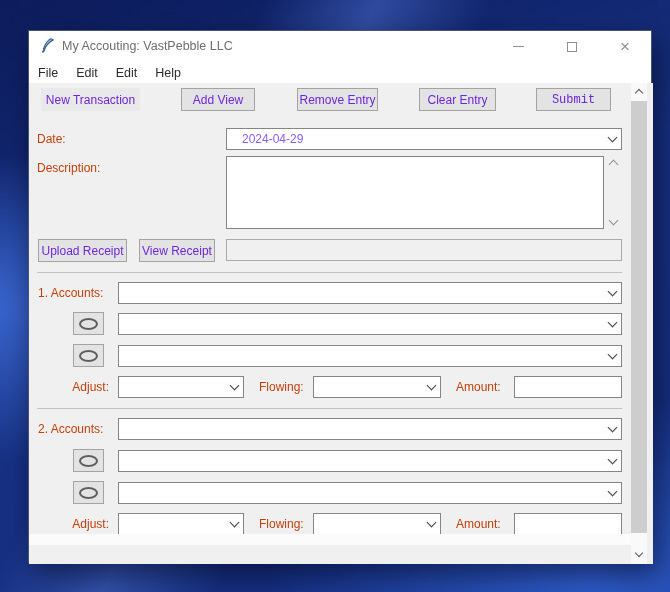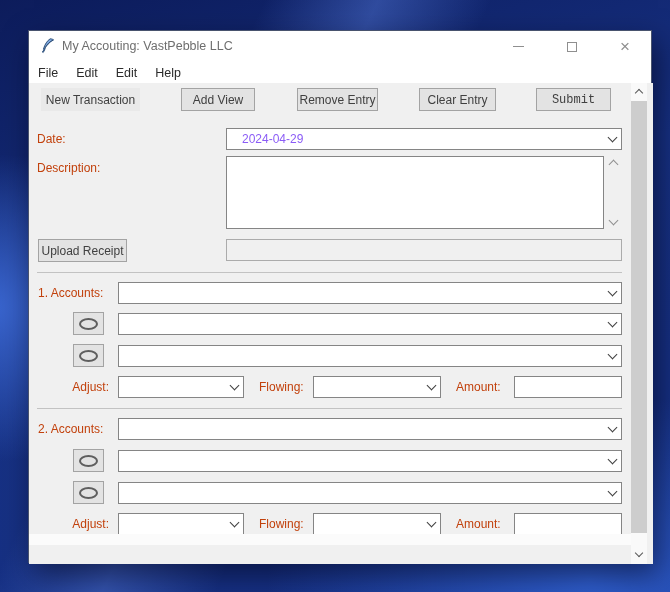--- a/index.html
+++ b/index.html
@@ -37,21 +37,21 @@
   .menubar {
     position:absolute; left:0; top:31px; width:100%; height:21px; background:#ffffff;
     display:flex; align-items:center;
   }
   .menu-item { font-size:12.5px; color:#2b2b2b; padding:2px 9px; cursor:default; }
   
   .content { position:absolute; left:0; top:52px; width:624px; height:481px; background:#f0f0f0; }
   .btn {
     position:absolute; height:23px; background:#e3e3e3; border:1px solid #a3a3a3;
     display:flex; align-items:center; justify-content:center;
-    font-size:12px; color:#404040; white-space:nowrap;
+    font-size:12px; color:#6d28d9; white-space:nowrap;
   }
   .btn-flat { background:#e9e9e9; border:1px solid #e9e9e9; }
   .label { position:absolute; font-size:12px; color:#c2410c; white-space:nowrap; }
   .combo {
     position:absolute; height:22px; background:#ffffff; border:1px solid #858585;
     display:flex; align-items:center;
   }
   .combo-val { flex:1; font-size:12px; color:#8b5cf6; padding-left:15px; overflow:hidden; white-space:nowrap; }
   .chev-box { width:17px; height:100%; display:flex; align-items:center; justify-content:center; }
   .chev-down {
@@ -145,20 +145,21 @@
       </div>
 
       <span class="label" style="left:8px; top:78px;">Description:</span>
       <textarea class="desc-area" style=""></textarea>
       <div class="desc-scroll">
         <span class="chev-up-sm"></span>
         <span class="chev-down-sm"></span>
       </div>
 
       <div class="btn" style="left:9px; top:156px; width:89px;">Upload Receipt</div>
+      <div class="btn" style="left:110px; top:156px; width:76px;">View Receipt</div>
       <input class="entry entry-readonly" style="left: 197px; top: 156px; width: 396px;" readonly="" value="">
 
       <div class="sep" style="left:8px; top:189px; width:585px;"></div>
 
       <span class="label" style="left:9px; top:203px;">1. Accounts:</span>
       <div class="combo" style="left:89px; top:199px; width:504px;">
         <span class="combo-val"></span>
         <span class="chev-box">
             <span class="chev-down"></span>
           </span>

